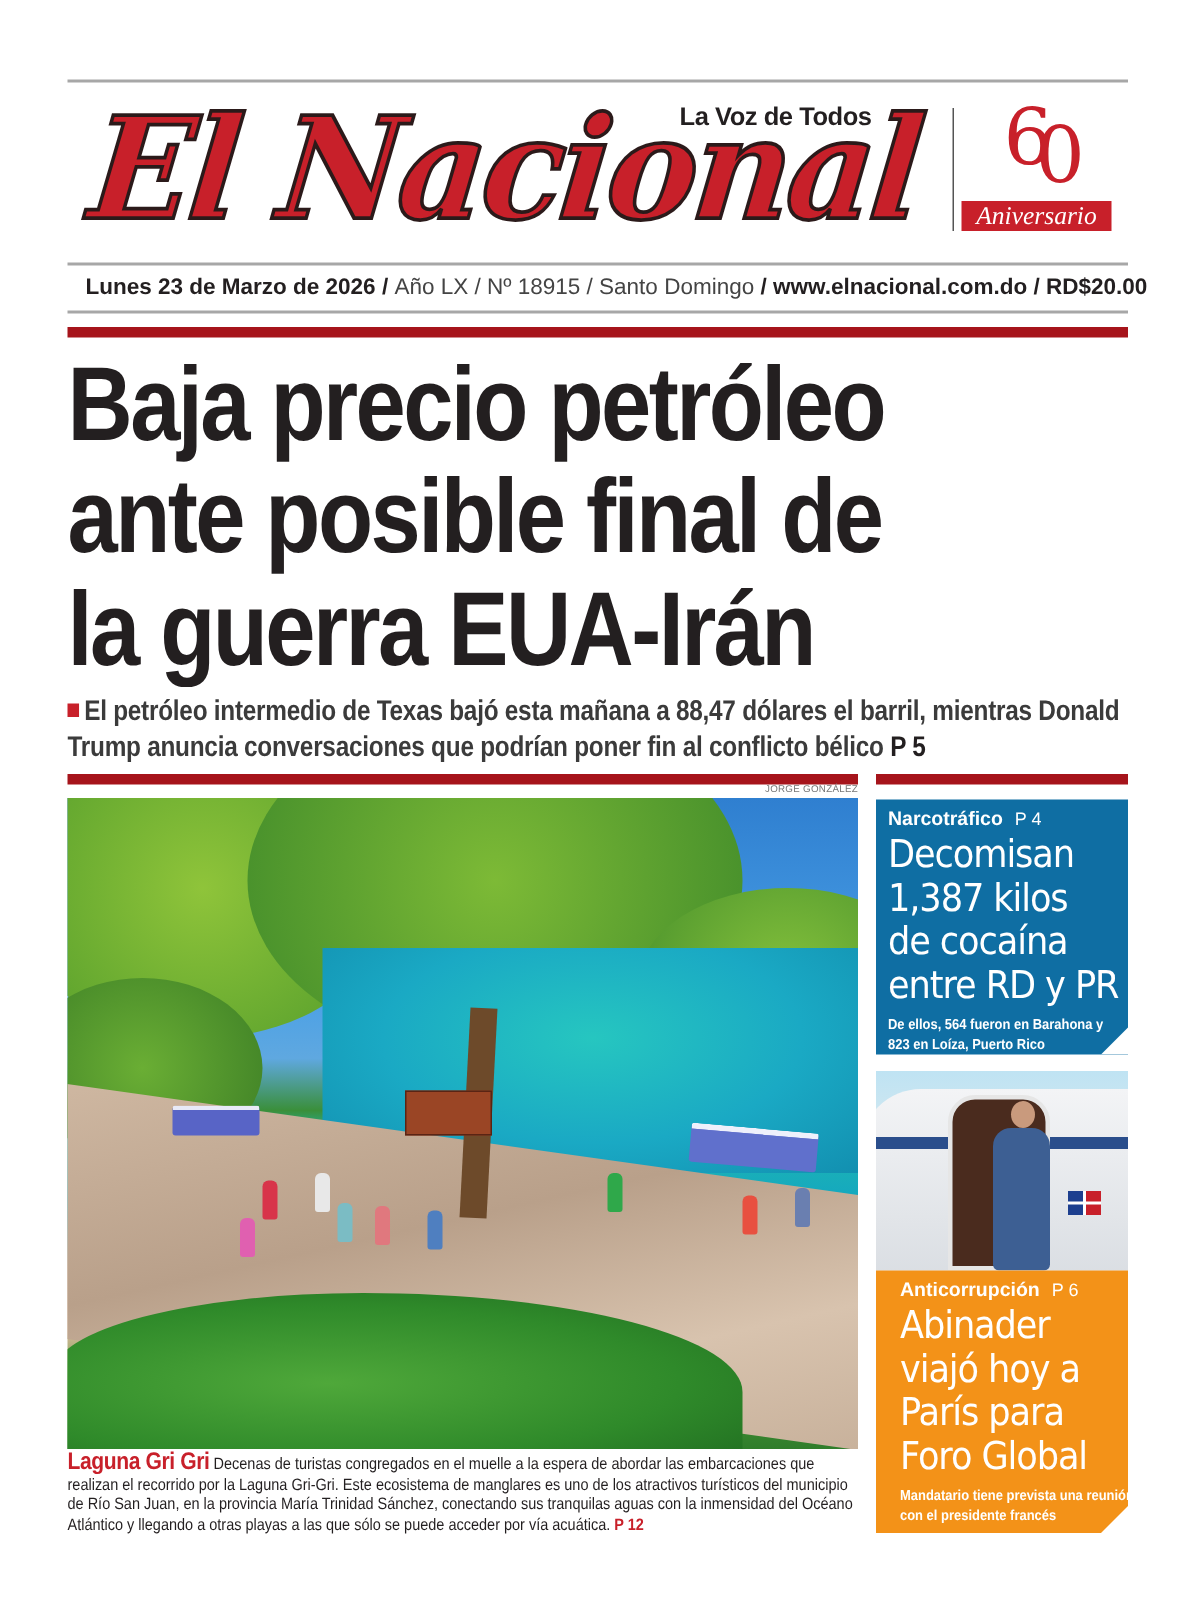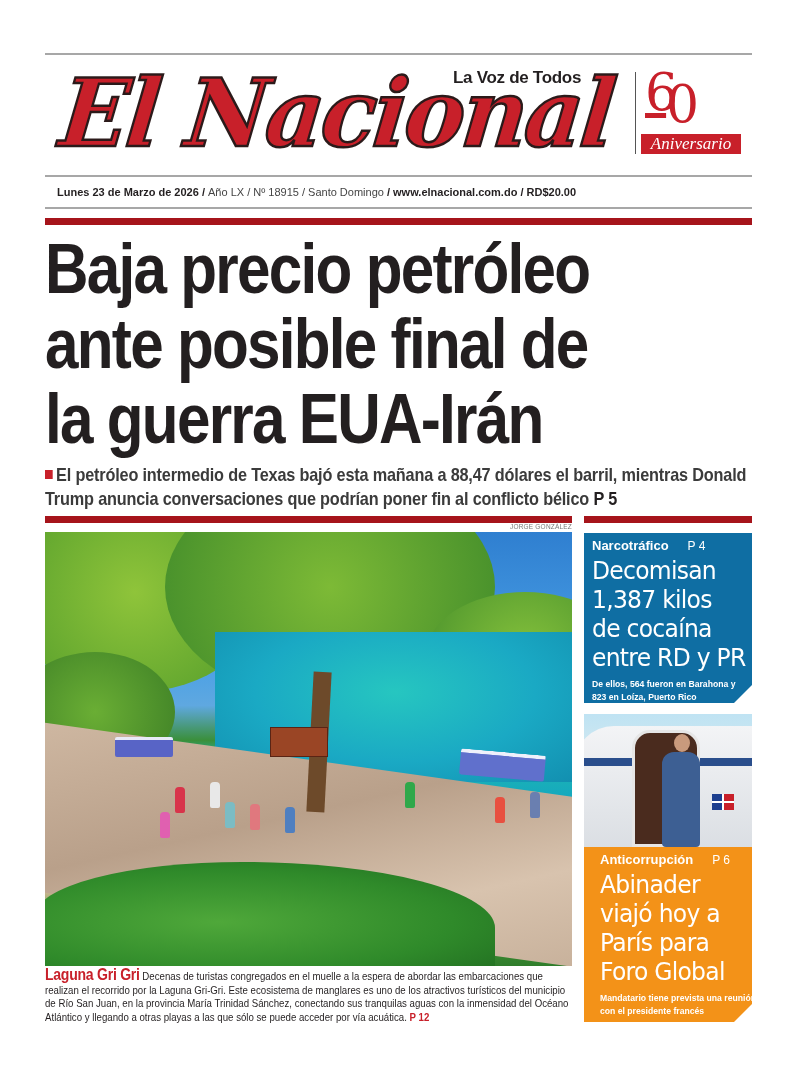--- a/index.html
+++ b/index.html
@@ -18,35 +18,35 @@
     -webkit-text-stroke: 2.5px #2b1a1a; transform: skewX(-6deg) scaleX(0.96);
     transform-origin: left center; white-space: nowrap;
   }
   .tagline {
     position: absolute; left: 408px; top: 12px;
     font-family: "Liberation Sans", sans-serif; font-weight: bold; font-size: 17px;
     color: #231f20; letter-spacing: -0.3px; white-space: nowrap;
   }
   .anniv-divider { position: absolute; left: 590px; top: 16px; width: 1px; height: 82px; background: #555; }
   .anniv-num {
-    position: absolute; left: 600px; top: 8px;
+    position: absolute; left: 624px; top: 8px;
     font-family: "DejaVu Serif", serif; font-size: 52px; line-height: 56px;
-    color: #c8202a; letter-spacing: -12px; white-space: nowrap; text-decoration: underline;
+    color: #c8202a; letter-spacing: -12px; white-space: nowrap;
   }
   .anniv-num .zero { position: relative; top: 12px; }
   .anniv-label {
     position: absolute; left: 596px; top: 78px; width: 100px; height: 20px;
     background: #c8202a; color: #ffffff; font-family: "Liberation Serif", serif;
     font-style: italic; font-size: 17px; line-height: 20px; text-align: center;
   }
 
   
   .dateline {
     position: absolute; left: 45px; top: 182px; width: 707px; height: 20px;
-    font-size: 11px; line-height: 20px; white-space: nowrap; color: #231f20; padding-left: 12px;
+    font-size: 15px; line-height: 20px; white-space: nowrap; color: #231f20; padding-left: 12px;
   }
   .dateline b { font-weight: bold; }
   .dateline .light { font-weight: normal; color: #444; }
 
   
   .headline {
     position: absolute; left: 45px; top: 232px; width: 712px;
     font-family: "Liberation Sans", sans-serif; font-weight: bold;
     font-size: 70px; line-height: 75px; letter-spacing: -2px; color: #231f20;
     transform: scaleX(0.86); transform-origin: left top; width: 830px;
@@ -97,21 +97,21 @@
   .caption .kicker { color: #c8202a; font-weight: bold; font-size: 16px; letter-spacing: -0.3px; }
   .caption .page-ref { color: #c8202a; font-weight: bold; }
 
   
   .side-box { position: absolute; left: 584px; width: 168px; color: #ffffff; padding: 5px 8px 0 8px; overflow: hidden; }
   .side-box .corner {
     position: absolute; right: 0; bottom: 0; width: 0; height: 0;
     border-left: 18px solid transparent; border-bottom: 18px solid #ffffff;
   }
   .side-box .section { font-weight: bold; font-size: 13px; line-height: 16px; white-space: nowrap; }
-  .side-box .section .pg { font-weight: normal; font-size: 12px; margin-left: 19px; }
+  .side-box .section .pg { font-weight: normal; font-size: 12px; margin-left: 8px; }
   .side-box .title {
     font-family: "DejaVu Sans", sans-serif; font-weight: normal; font-size: 25.5px; line-height: 29px;
     letter-spacing: -0.8px; margin-top: 2px; white-space: nowrap;
     transform: scaleX(0.92); transform-origin: left top;
   }
   .side-box .dek { font-weight: bold; font-size: 9.6px; line-height: 12.5px; margin-top: 6px; width: 175px; transform: scaleX(0.9); transform-origin: left top; }
   .box-blue { top: 533px; height: 170px; background: #0f6ea3; }
   .box-orange { top: 847px; height: 175px; background: #f39218; padding-left: 16px; }
 
   .side-photo {

